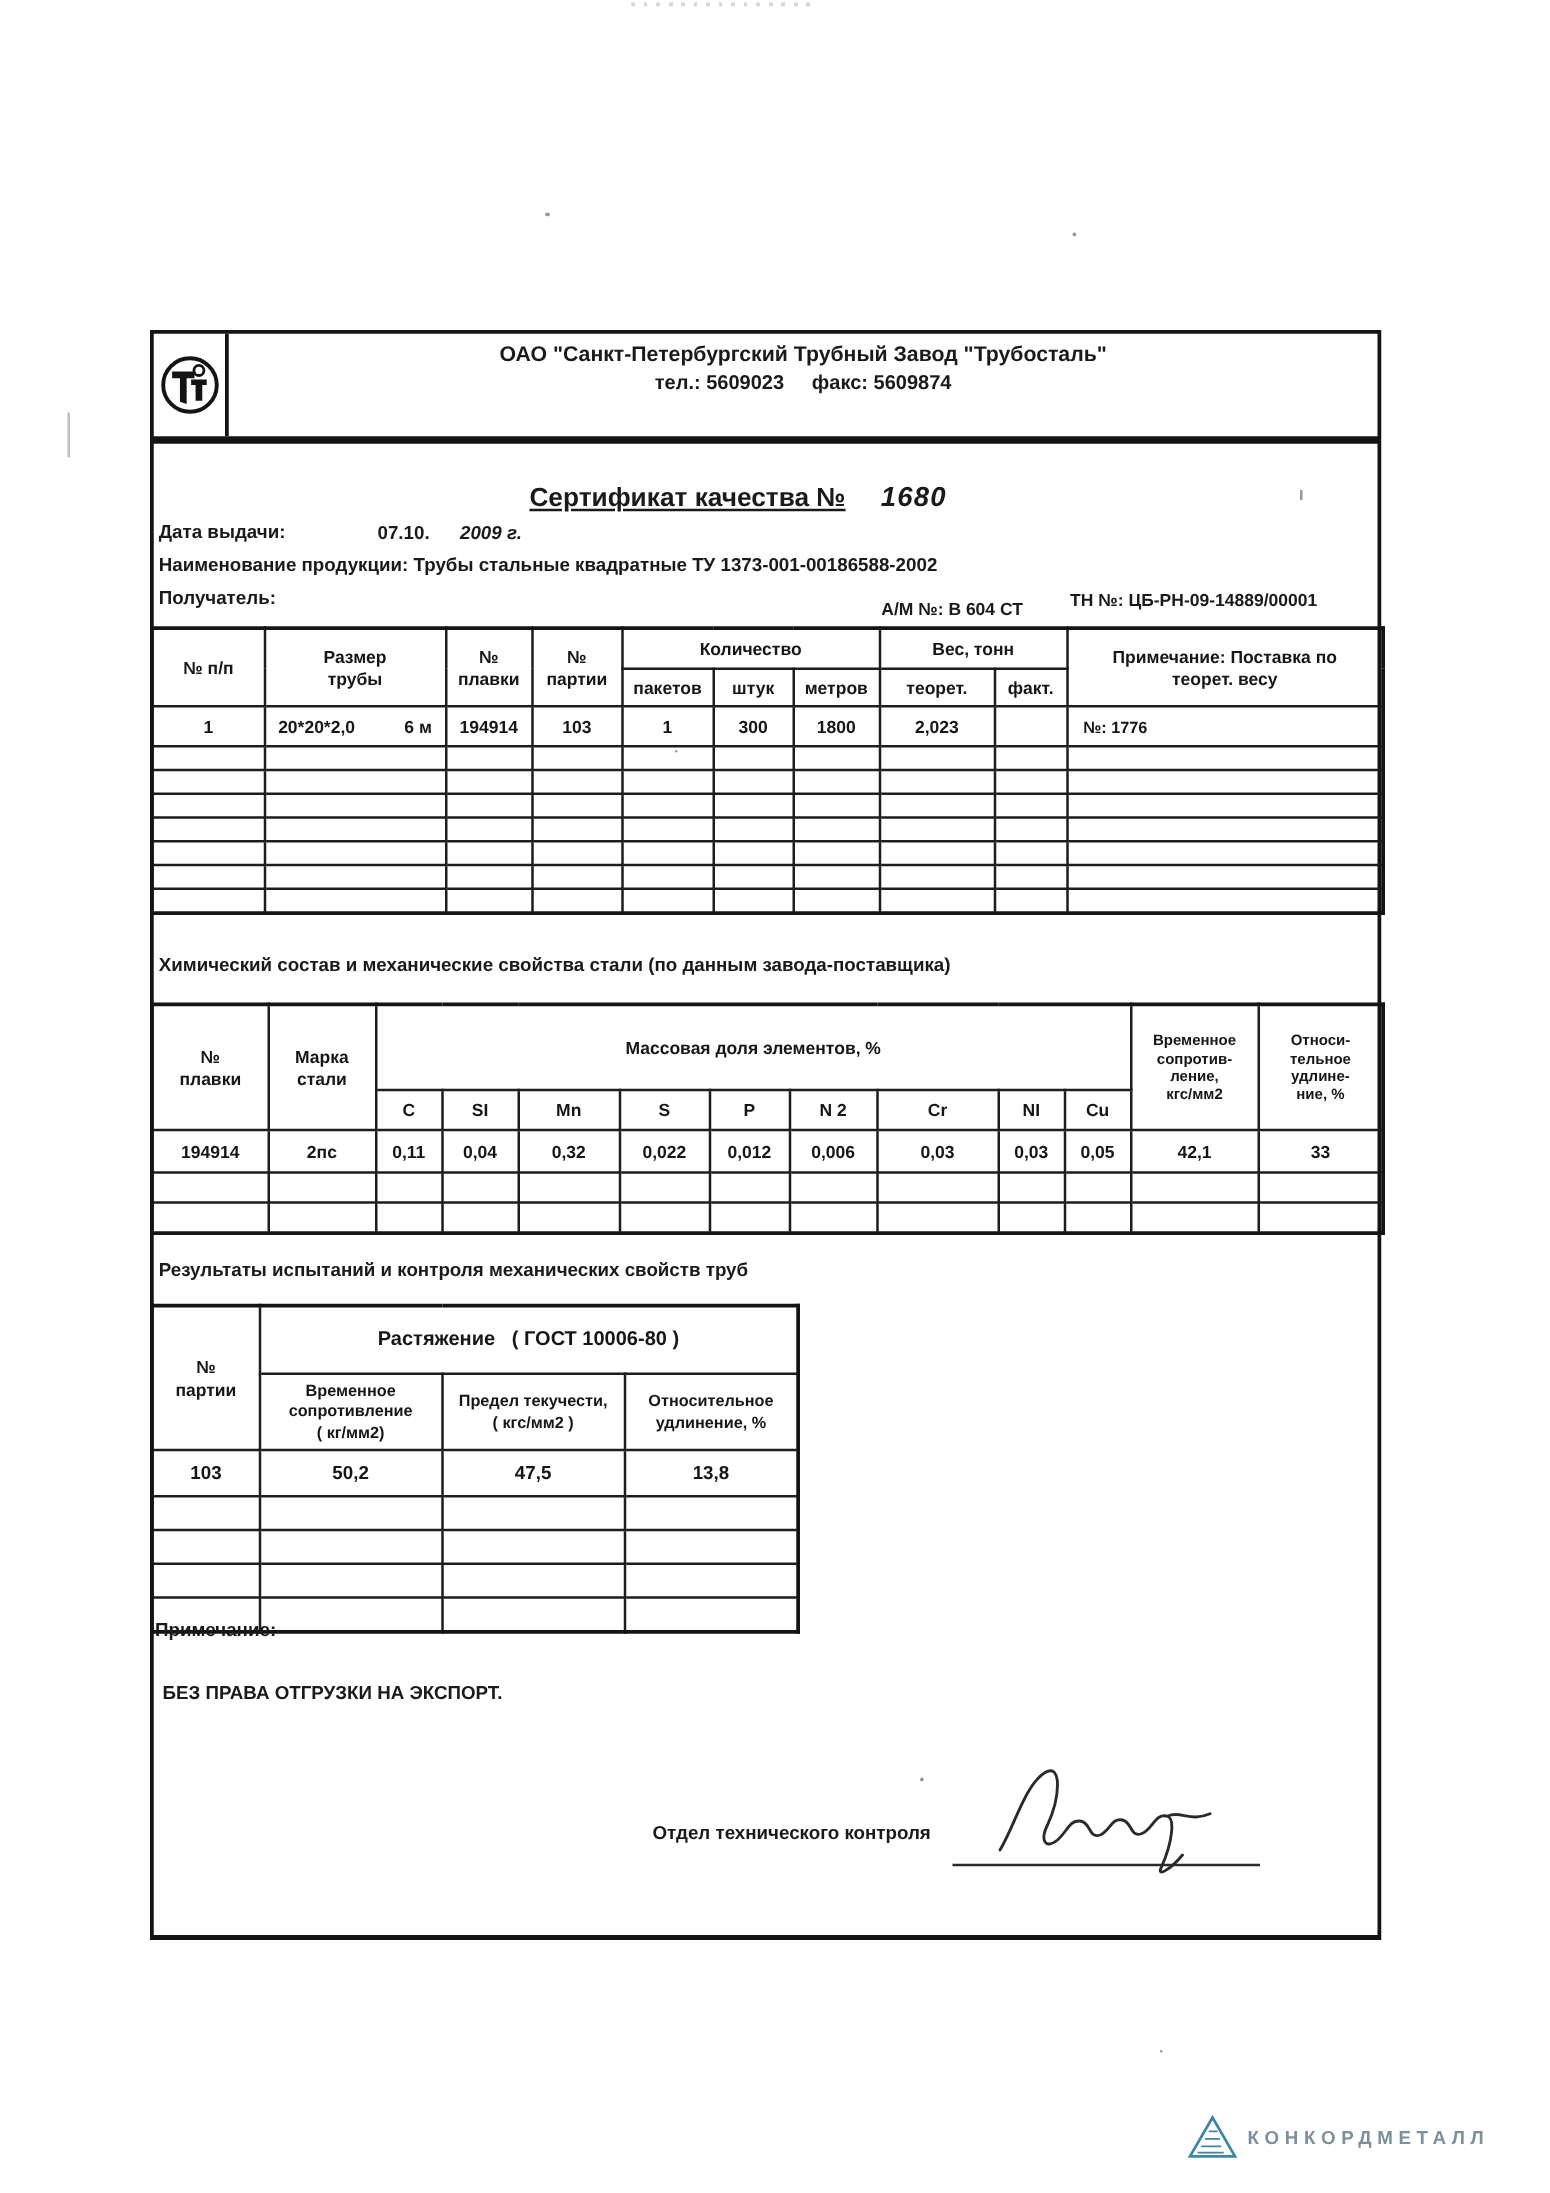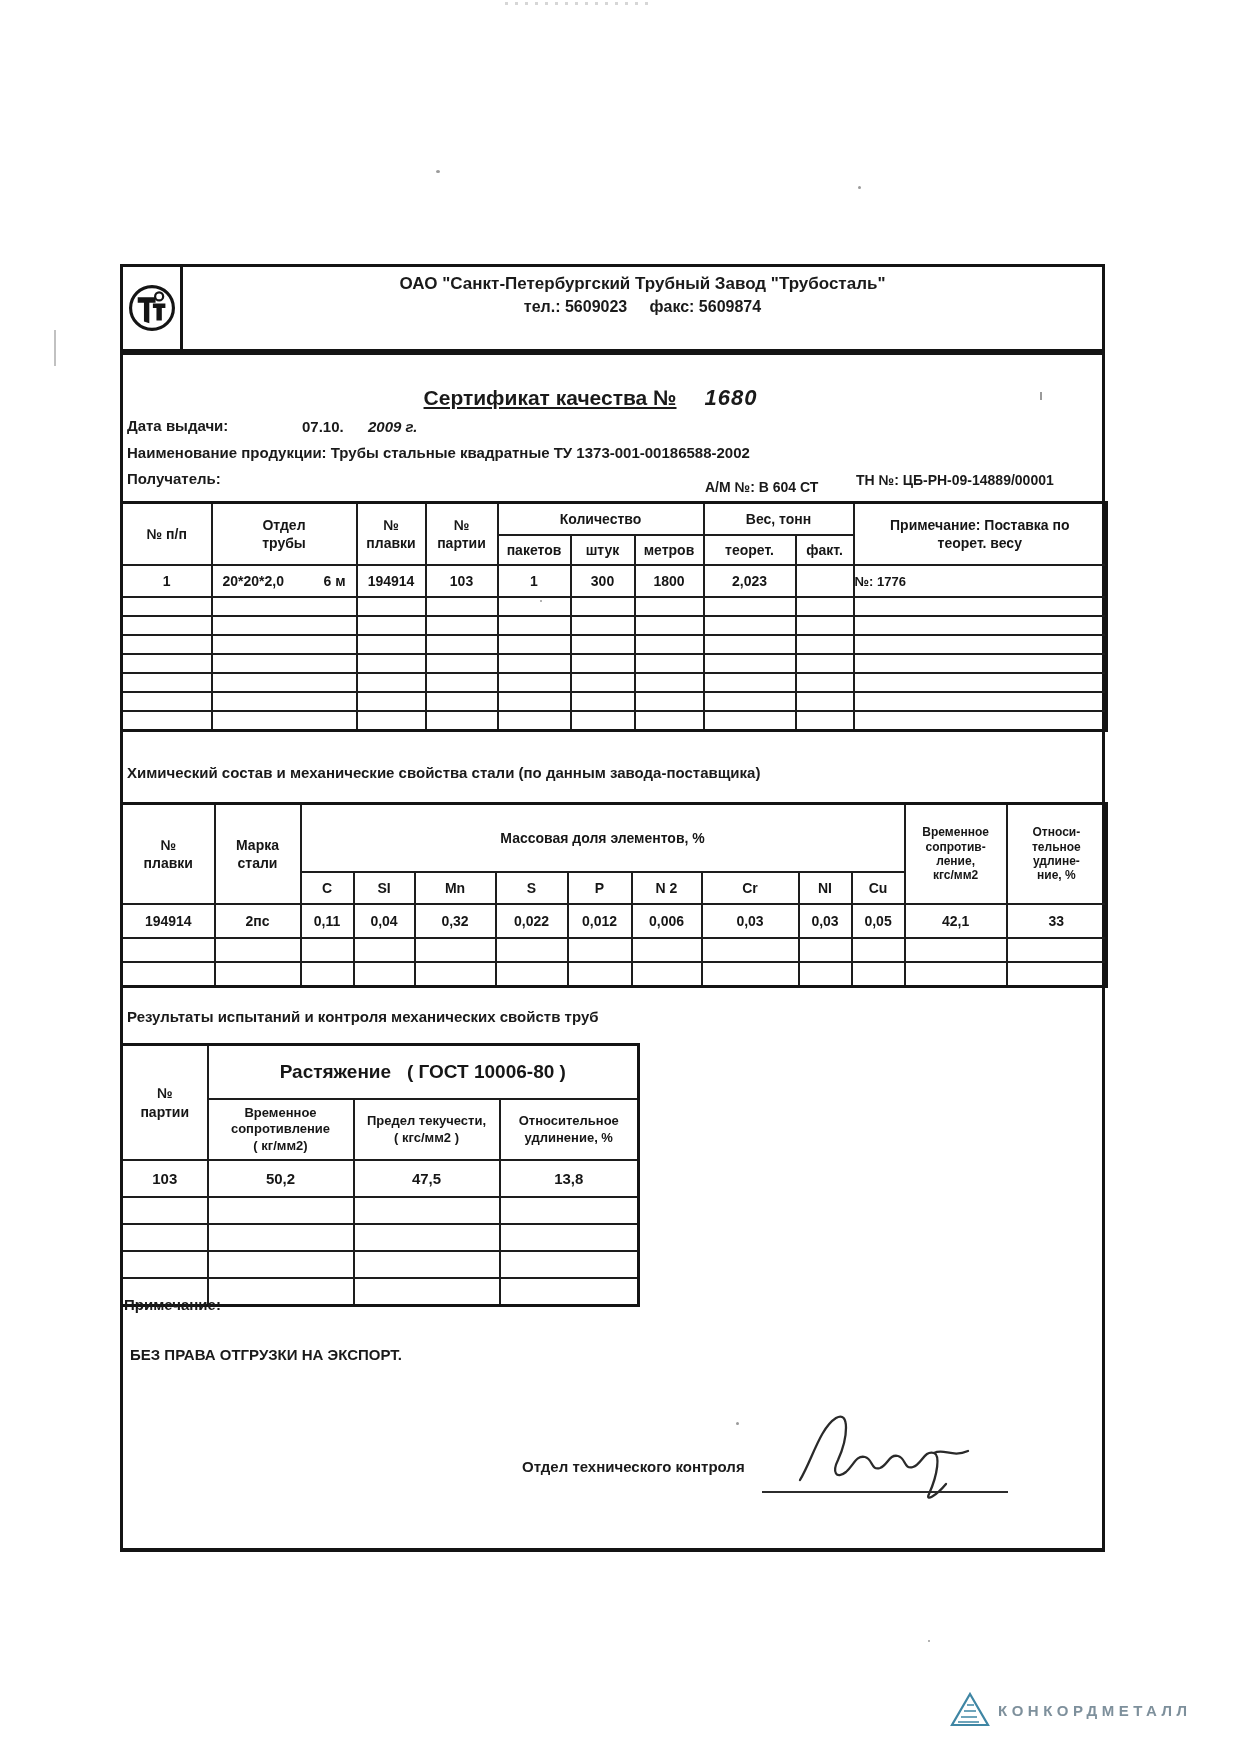--- a/index.html
+++ b/index.html
@@ -36,27 +36,27 @@
   td{border:2px solid #1d1d1d;padding:0;text-align:center;vertical-align:middle;
      color:#161616;overflow:hidden;}
   .t1{left:120px;top:501px;width:985px;border:3px solid #141414;}
   .t2{left:120px;top:802px;width:985px;border:3px solid #141414;}
   .t3{left:120px;top:1043px;width:517px;border:3px solid #141414;}
   .hcell{font-size:14px;font-weight:bold;line-height:1.3;}
   .hcell2{font-size:13px;font-weight:bold;line-height:1.25;}
   .hsmall{font-size:12px;font-weight:bold;line-height:1.2;}
   .dcell{font-size:14px;font-weight:bold;}
   .d3cell{font-size:15px;font-weight:bold;}
-  .notecell{font-size:13px;font-weight:bold;text-align:left;padding-left:0;}
+  .notecell{font-size:13px;font-weight:bold;text-align:left;padding-left:12px;}
   .sizecell{font-size:14px;font-weight:bold;display:flex;justify-content:space-between;
             padding:0 10px;box-sizing:border-box;align-items:center;height:100%;}
   .rh1 td{height:30px;} .rh2 td{height:28px;} .rd1 td{height:30px;} .re1 td{height:17px;}
   .rh3 td{height:66px;} .rh4 td{height:30px;} .rd2 td{height:32px;} .re2 td{height:22px;}
   .rh5 td{height:52px;} .rh6 td{height:59px;} .rd3 td{height:35px;} .re3 td{height:25px;}
-  .tension-hdr{font-size:19px;font-weight:bold;}
+  .tension-hdr{font-size:16px;font-weight:bold;}
 
   .note-line{font-size:15px;font-weight:bold;}
 
   .sig-label{position:absolute;left:522px;top:1458px;font-size:15px;font-weight:bold;}
   .sig-line{position:absolute;left:762px;top:1491px;width:246px;height:2px;background:#2c2c2c;}
   .sig-svg{position:absolute;left:786px;top:1408px;}
 
   .brand{position:absolute;left:998px;top:1702px;font-size:15px;font-weight:bold;
          letter-spacing:4.5px;color:#7e909c;}
   .brand-icon{position:absolute;left:950px;top:1692px;}
@@ -119,21 +119,21 @@
         <col style="width:64px">
         <col style="width:69px">
         <col style="width:92px">
       <col style="width:58px">
         <col style="width:253px">
     </colgroup>
     <tbody>
         <tr class="rh1">
       <td rowspan="2" class="hcell">№ п/п</td>
       <td rowspan="2" class="hcell">
-        <div>Отдел</div>
+        <div>Размер</div>
         <div>трубы</div>
       </td>
       <td rowspan="2" class="hcell">
         <div>№</div>
         <div>плавки</div>
       </td>
       <td rowspan="2" class="hcell">
         <div>№</div>
         <div>партии</div>
       </td>

